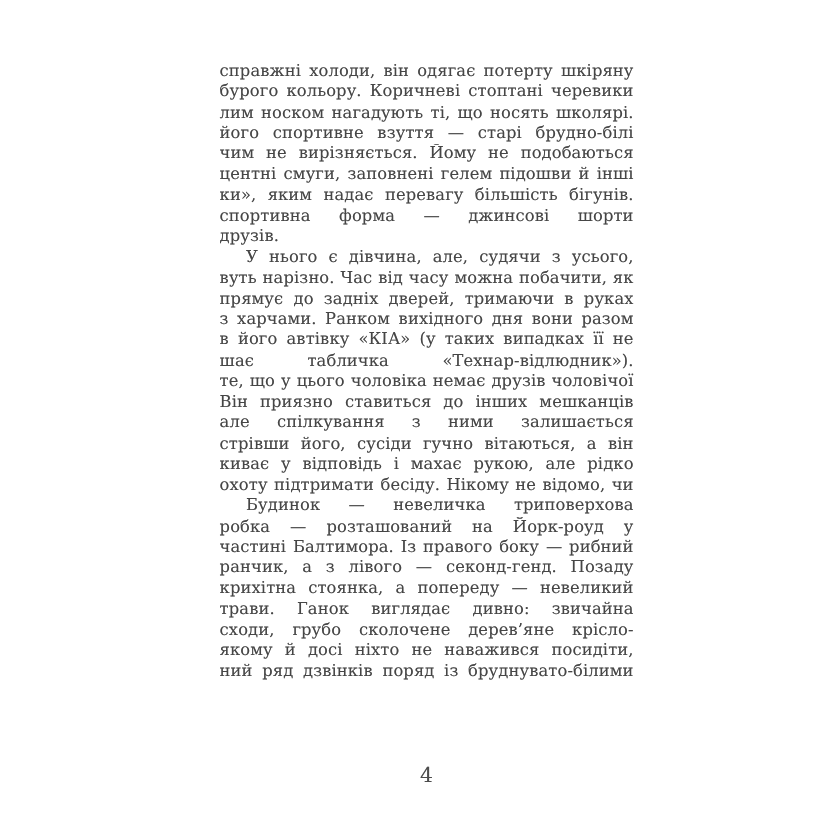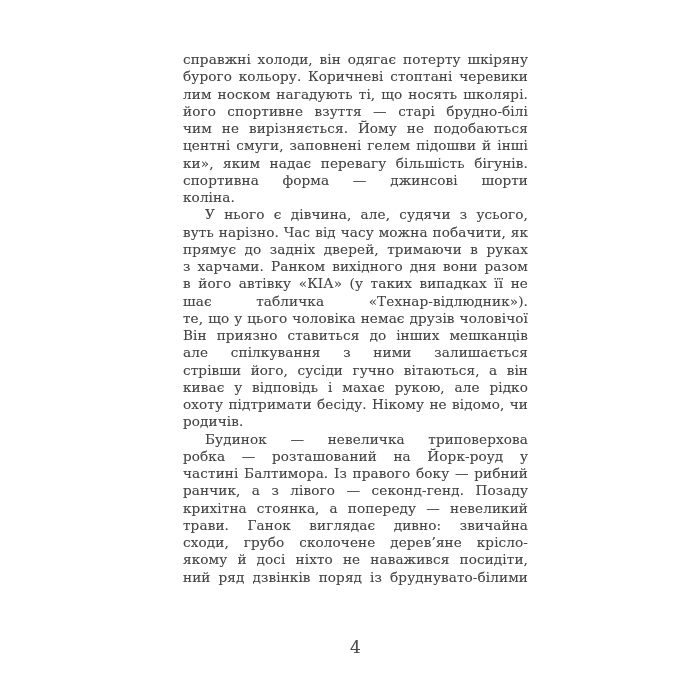--- a/index.html
+++ b/index.html
@@ -48,34 +48,33 @@
 <div class="canvas">
   <main class="text-block">
       <div class="line">справжні холоди, він одягає потерту шкіряну куртку</div>
       <div class="line">бурого кольору. Коричневі стоптані черевики із круг-</div>
       <div class="line">лим носком нагадують ті, що носять школярі. Навіть</div>
       <div class="line">його спортивне взуття — старі брудно-білі кеди — ні-</div>
       <div class="line">чим не вирізняється. Йому не подобаються флуорес-</div>
       <div class="line">центні смуги, заповнені гелем підошви й інші «фіш-</div>
       <div class="line">ки», яким надає перевагу більшість бігунів. Улюблена</div>
       <div class="line">спортивна форма — джинсові шорти завдовжки до</div>
-      <div class="line para-end">коліна.</div>
+      <div class="line para-end">друзів.</div>
       <div class="line first-indent">У нього є дівчина, але, судячи з усього, вони жи-</div>
       <div class="line">вуть нарізно. Час від часу можна побачити, як вона</div>
       <div class="line">прямує до задніх дверей, тримаючи в руках торбу</div>
       <div class="line">з харчами. Ранком вихідного дня вони разом сідають</div>
       <div class="line">в його автівку «КІА» (у таких випадках її не прикра-</div>
       <div class="line">шає табличка «Технар-відлюдник»). Скидається на</div>
       <div class="line">те, що у цього чоловіка немає друзів чоловічої статі.</div>
       <div class="line">Він приязно ставиться до інших мешканців будинку,</div>
       <div class="line">але спілкування з ними залишається поверховим. Зу-</div>
       <div class="line">стрівши його, сусіди гучно вітаються, а він люб’язно</div>
       <div class="line">киває у відповідь і махає рукою, але рідко виявляє</div>
       <div class="line">охоту підтримати бесіду. Нікому не відомо, чи має він</div>
-      <div class="line para-end">родичів.</div>
       <div class="line first-indent">Будинок — невеличка триповерхова цегляна ко-</div>
       <div class="line">робка — розташований на Йорк-роуд у північній</div>
       <div class="line">частині Балтимора. Із правого боку — рибний ресто-</div>
       <div class="line">ранчик, а з лівого — секонд-генд. Позаду будівлі —</div>
       <div class="line">крихітна стоянка, а попереду — невеликий острівець</div>
       <div class="line">трави. Ганок виглядає дивно: звичайна бетонна плита,</div>
       <div class="line">сходи, грубо сколочене дерев’яне крісло-гойдалка, на</div>
       <div class="line">якому й досі ніхто не наважився посидіти, вертикаль-</div>
       <div class="line para-end">ний ряд дзвінків поряд із бруднувато-білими дверима.</div>
     </main>

